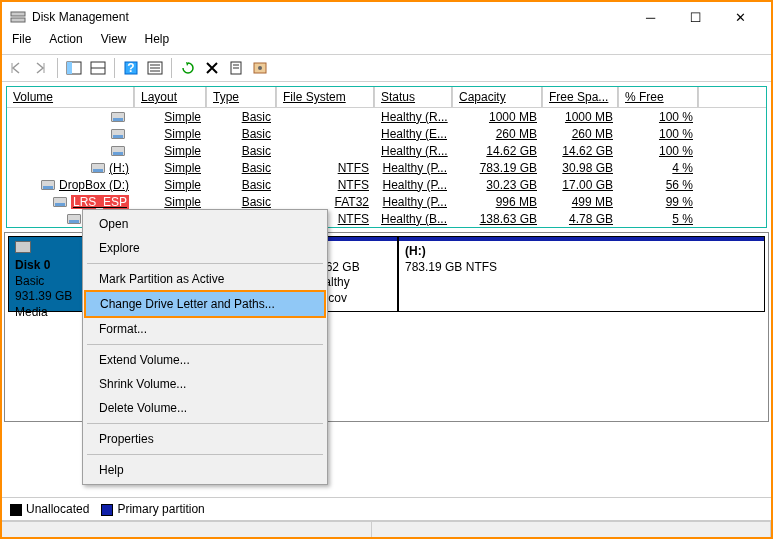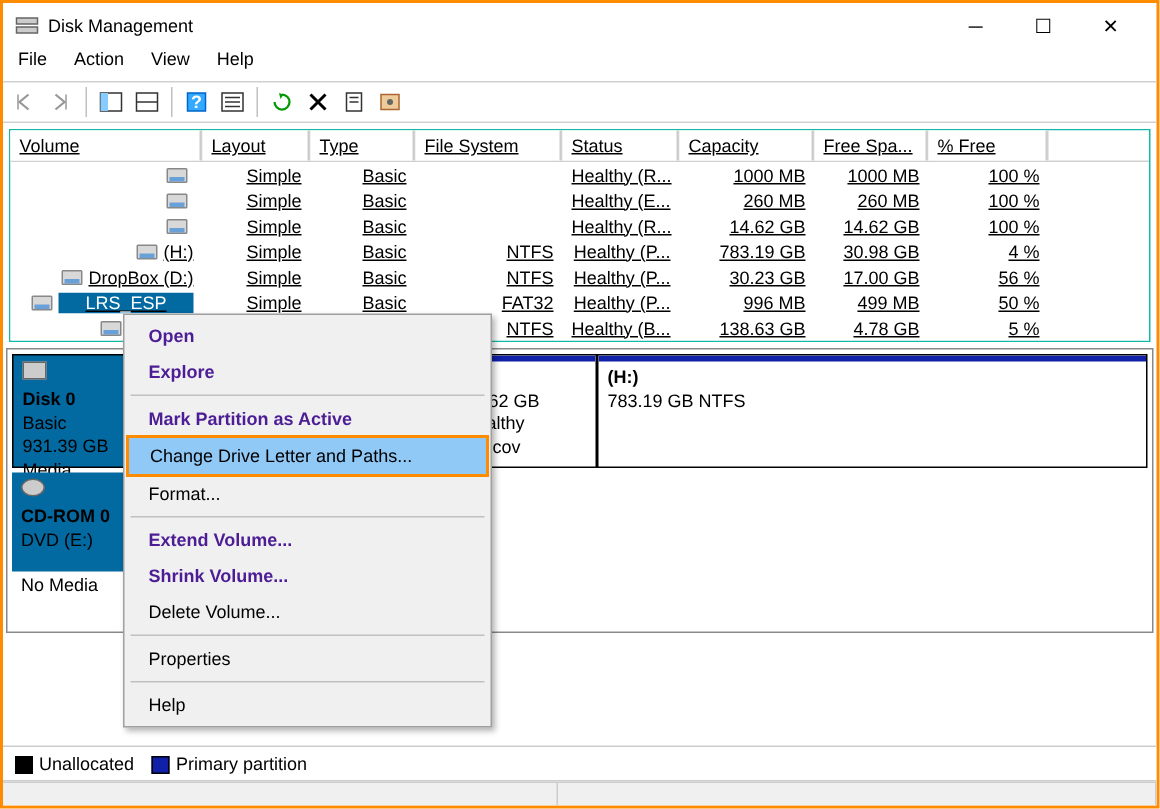--- a/index.html
+++ b/index.html
@@ -16,35 +16,35 @@
 .tbtn.disabled { opacity: 0.4; }
 .list { border: 1px solid #14b8a6; margin: 4px; text-decoration: underline; }
 .list-header { display: flex; background: #fff; border-bottom: 1px solid #d0d0d0; }
 .list-header .col { border-right: 1px solid #d0d0d0; padding: 3px 6px; font-size: 12px; background: #fff; position: relative; }
 .list-header .col::after{ content:""; position:absolute; right:0; top:0; bottom:0; width:1px; background:#ccc;}
 .list-body { background: #fff; text-align: right; }
 .row { display: flex; height: 17px; align-items: center; }
 .row .cell { padding: 0 6px; font-size: 12px; white-space: nowrap; overflow: hidden; }
 .vol-icon { display: inline-block; width: 14px; height: 10px; background: #d8d8d8; border: 1px solid #888; border-radius: 1px; margin-right: 4px; vertical-align: middle; position:relative; }
 .vol-icon::after { content:""; position:absolute; left:1px; right:1px; top:5px; height:3px; background:#6aa0d8; }
-.row.sel .cell:first-child span.label { background: #0369a1; color: #fff; padding:0 18px; }
+.row.sel .cell:first-child span.label { background: #ef4444; color: #fff; padding:0 2px; }
 .graphic { margin: 2px; border: 1px solid #888; height: 190px; overflow: hidden; position: relative; }
 .disk-row { display: flex; margin: 3px; height: 76px; }
 .disk-label { width: 80px; border: 1px solid #000; background: #0369a1; padding: 4px 6px; font-size: 11px; line-height: 1.3; }
 .disk-label .icon { width:16px; height:12px; background:#ccc; border:1px solid #666; display:inline-block; margin-bottom:2px;}
 .parts { display: flex; flex: 1; gap: 0; }
 .part { border: 1px solid #000; background: #fff; padding: 4px 6px; font-size: 11px; line-height: 1.3; overflow: hidden; }
 .part .stripe { height: 4px; background: #1020a8; margin: -4px -6px 3px -6px; }
 .legend { position: absolute; bottom: 16px; left: 0; right: 0; border-top: 1px solid #ccc; border-bottom: 1px solid #ccc; padding: 4px 8px; font-size: 12px; display:flex; gap:12px; align-items:center; background:#fff; }
 .legend .sw { width:12px; height:12px; display:inline-block; margin-right:4px; border:1px solid #000; vertical-align:middle;}
 .statusbar { position:absolute; bottom:0; left:0; right:0; height:16px; border-top:1px solid #ccc; background:#f0f0f0; display:flex;}
 .statusbar div{ border-right:1px solid #ccc; height:100%; }
 .context-menu { position: absolute; left: 80px; top: 207px; width: 246px; background: #f0f0f0; border: 1px solid #a0a0a0; box-shadow: 2px 2px 4px rgba(0,0,0,0.3); z-index: 100; padding:2px;}
 .context-menu .item { padding: 5px 14px; font-size: 12px; }
-.context-menu .item.disabled { color: #4c1d95; font-weight: bold; }
+.context-menu .item.disabled { color: #000000; }
 .context-menu .item.hl { background: #90c8f6; border: 2px solid #ff8c00; margin: -1px; }
 .context-menu .msep { height: 1px; background: #c0c0c0; margin: 3px 2px; }
 .c-vol{width:128px} .c-lay{width:72px} .c-typ{width:70px} .c-fs{width:98px} .c-stat{width:78px} .c-cap{width:90px} .c-free{width:76px} .c-pct{width:80px}
 </style>
 </head>
 <body>
 
 <div class="titlebar">
   <span class="app-icon">
     <svg width="16" height="16">
@@ -198,21 +198,21 @@
         <div class="cell c-pct">56 %</div>
       </div>
       <div class="row sel">
         <div class="cell c-vol"><span class="vol-icon"></span><span class="label">LRS_ESP</span></div>
         <div class="cell c-lay">Simple</div>
         <div class="cell c-typ">Basic</div>
         <div class="cell c-fs">FAT32</div>
         <div class="cell c-stat">Healthy (P...</div>
         <div class="cell c-cap">996 MB</div>
         <div class="cell c-free">499 MB</div>
-        <div class="cell c-pct">50 %</div>
+        <div class="cell c-pct">99 %</div>
       </div>
       <div class="row">
         <div class="cell c-vol"><span class="vol-icon"></span><span class="label">Windo...</span></div>
         <div class="cell c-lay">Simple</div>
         <div class="cell c-typ">Basic</div>
         <div class="cell c-fs">NTFS</div>
         <div class="cell c-stat">Healthy (B...</div>
         <div class="cell c-cap">138.63 GB</div>
         <div class="cell c-free">4.78 GB</div>
         <div class="cell c-pct">5 %</div>
@@ -229,28 +229,20 @@
       <span>931.39 GB</span><br>
       <span>Media</span>
     </div>
     <div class="parts">
       <div class="part" style="width:110px"><div class="stripe"></div><b>Windows8_OS  (C:)</b><br><span>101.15 GB NTFS</span><br><span>Healthy (Boot, Page</span></div>
       <div class="part" style="width:104px"><div class="stripe"></div><b>DropBox  (D:)</b><br><span>30.23 GB NTFS</span><br><span>Healthy (Primary</span></div>
       <div class="part" style="width:96px"><div class="stripe"></div><b></b><br><span>14.62 GB</span><br><span>Healthy (Recov</span></div>
       <div class="part" style="flex:1"><div class="stripe"></div><b>(H:)</b><br><span>783.19 GB NTFS</span><br></div>
     </div>
   </div>
-  <div class="disk-row" style="height:66px">
-    <div class="disk-label" style="border:none">
-      <span class="icon" style="border-radius:50%"></span><br>
-      <b>CD-ROM 0</b><br>
-      <span>DVD (E:)</span><br><br>
-      <span>No Media</span>
-    </div>
-  </div>
 </div>
 
 <div class="legend">
   <span><span class="sw" style="background:#000"></span><span>Unallocated</span></span>
   <span><span class="sw" style="background:#1020a8"></span><span>Primary partition</span></span>
 </div>
 
 <div class="statusbar">
   <div style="width:370px"></div>
     <div style="flex:1"></div>

